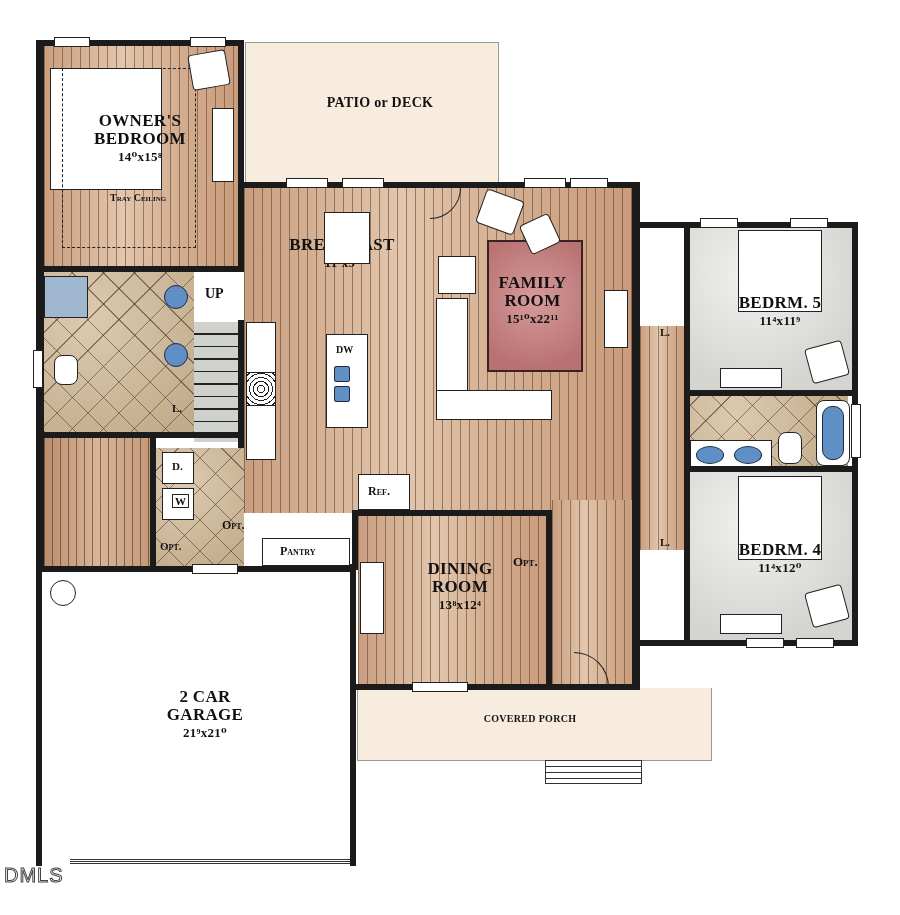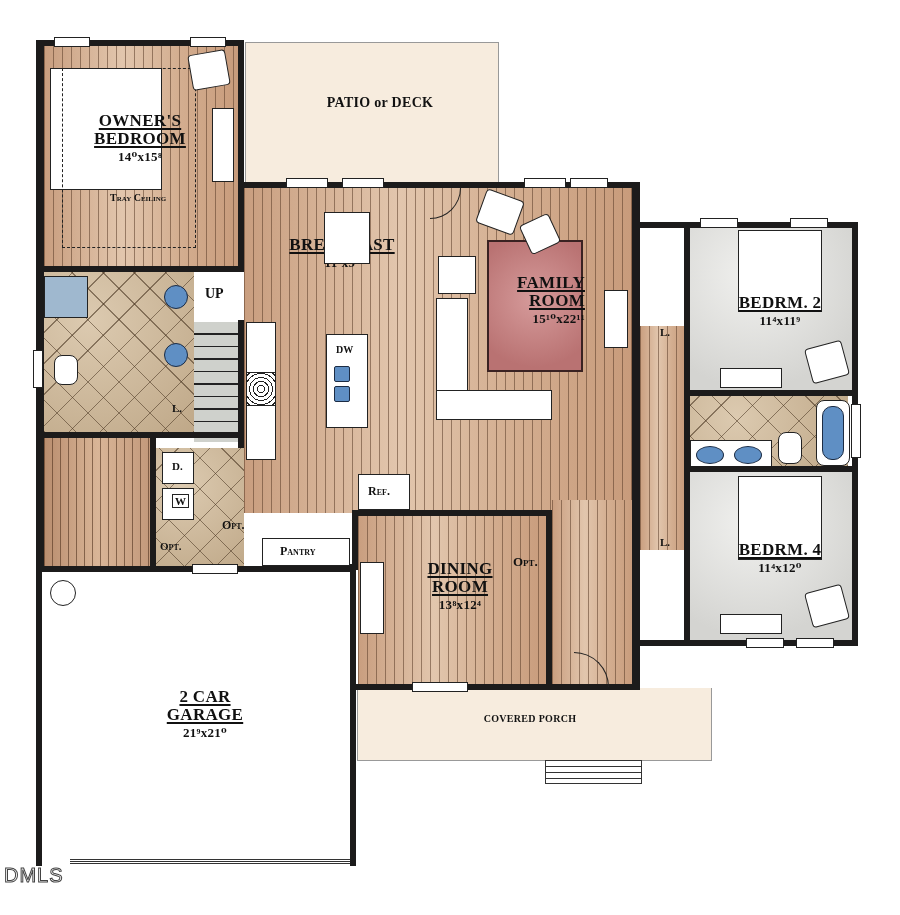--- a/index.html
+++ b/index.html
@@ -6,21 +6,21 @@
   body{width:900px;height:915px;position:relative;overflow:hidden;font-family:"Liberation Serif","DejaVu Serif",serif;}
   .abs{position:absolute;}
   .wood{background-color:#d9b79c;background-image:repeating-linear-gradient(90deg,rgba(90,60,40,0.55) 0 1px,transparent 1px 9px),linear-gradient(90deg,#c99e7f,#e2c6ad 40%,#d3ad8f 70%,#c89b7b);}
   .wood-dark{background-color:#c59c7d;background-image:repeating-linear-gradient(90deg,rgba(80,50,30,0.6) 0 1px,transparent 1px 8px),linear-gradient(90deg,#b98d6e,#d9b597 50%,#c2987a);}
   .tile{background-color:#c9b59b;background-image:repeating-linear-gradient(45deg,rgba(70,50,30,0.55) 0 1px,transparent 1px 22px),repeating-linear-gradient(-45deg,rgba(70,50,30,0.55) 0 1px,transparent 1px 22px),radial-gradient(circle at 30% 30%,#dccab0,#bfa888);}
   .carpet{background:radial-gradient(circle at 40% 30%,#f1f1ef,#d4d4d1 75%);}
   .deck{background:#f7ecde;}
   .wall{background:#1c1b1b;}
   .rug{background:radial-gradient(circle at 50% 45%,#d69b9b,#b97272 80%);border:2px solid #3a2222;}
   .label{position:absolute;text-align:center;font-weight:bold;color:#111;line-height:1.05;letter-spacing:0.3px;}
-  .label .name{display:block;text-decoration:underline;text-decoration-thickness:2px;text-underline-offset:2px;}
+  .label .name{display:block;text-decoration-thickness:2px;text-underline-offset:2px;}
   .label .dim{display:block;font-size:13px;margin-top:2px;}
   .small{font-size:11px;font-weight:bold;color:#111;position:absolute;font-variant:small-caps;text-align:right;}
   .fixture{position:absolute;background:#fff;border:1.5px solid #222;}
   .basin{position:absolute;border-radius:50%;background:#5f8fc4;border:1.5px solid #1c2c44;}
   .door{position:absolute;border:1.5px solid #222;border-left:none;border-bottom:none;border-radius:0 100% 0 0;}
   .win{position:absolute;background:#fff;border:1.5px solid #222;}
   .stair{position:absolute;background:repeating-linear-gradient(180deg,#cfd1cc 0 11px,#222 11px 12.5px);}
   .chair{position:absolute;background:#fff;border:1.5px solid #222;border-radius:4px;}
   .wm{position:absolute;font-family:"Liberation Sans",sans-serif;font-size:20px;color:#fff;-webkit-text-stroke:1px #444;letter-spacing:1px;}
 </style>
@@ -66,21 +66,21 @@
 <div class="small" style="left:172px;top:494px;border:1px solid #222;padding:0 2px;">W</div>
 <div class="small" style="left:222px;top:518px;font-size:12px;">Opt.</div>
 <div class="small" style="left:160px;top:540px;">Opt.</div>
 
 <div class="abs wood" style="left:244px;top:188px;width:390px;height:325px;"></div>
 <div class="abs rug" style="left:487px;top:240px;width:92px;height:128px;"></div>
 <div class="label" style="left:282px;top:236px;width:120px;font-size:17px;">
   <span class="name">BREAKFAST</span>
   <span class="dim">11⁷x9⁹</span>
 </div>
-<div class="label" style="left:480px;top:274px;width:105px;font-size:17px;text-align:right;">
+<div class="label" style="left:480px;top:274px;width:105px;font-size:17px;">
   <span class="name">FAMILY</span>
   <span class="name">ROOM</span>
   <span class="dim">15¹⁰x22¹¹</span>
 </div>
 <div class="fixture" style="left:324px;top:212px;width:44px;height:50px;"></div>
 <div class="fixture" style="left:326px;top:334px;width:40px;height:92px;"></div>
 <div class="basin" style="left:334px;top:366px;width:14px;height:14px;border-radius:2px;"></div>
 <div class="basin" style="left:334px;top:386px;width:14px;height:14px;border-radius:2px;"></div>
 <div class="small" style="left:336px;top:344px;font-size:10px;">DW</div>
 <div class="fixture" style="left:246px;top:322px;width:28px;height:136px;"></div>
@@ -110,21 +110,21 @@
 <div class="small" style="left:513px;top:554px;font-size:13px;">Opt.</div>
 
 <div class="abs wood" style="left:552px;top:500px;width:82px;height:184px;"></div>
 <div class="abs wood" style="left:640px;top:326px;width:46px;height:224px;"></div>
 <div class="small" style="left:660px;top:326px;">L.</div>
 <div class="small" style="left:660px;top:536px;">L.</div>
 
 <div class="abs carpet" style="left:688px;top:226px;width:164px;height:164px;"></div>
 <div class="abs" style="left:738px;top:230px;width:82px;height:80px;background:#fff;border:1.5px solid #222;"></div>
 <div class="label" style="left:720px;top:294px;width:120px;font-size:17px;">
-  <span class="name">BEDRM. 2</span>
+  <span class="name">BEDRM. 5</span>
   <span class="dim">11⁴x11⁹</span>
 </div>
 <div class="chair" style="left:808px;top:344px;width:36px;height:34px;transform:rotate(-15deg);"></div>
 <div class="fixture" style="left:720px;top:368px;width:60px;height:18px;"></div>
 
 <div class="abs tile" style="left:688px;top:396px;width:160px;height:70px;"></div>
 <div class="fixture" style="left:690px;top:440px;width:80px;height:26px;"></div>
 <div class="basin" style="left:696px;top:446px;width:26px;height:16px;"></div>
 <div class="basin" style="left:734px;top:446px;width:26px;height:16px;"></div>
 <div class="fixture" style="left:778px;top:432px;width:22px;height:30px;border-radius:8px;"></div>

